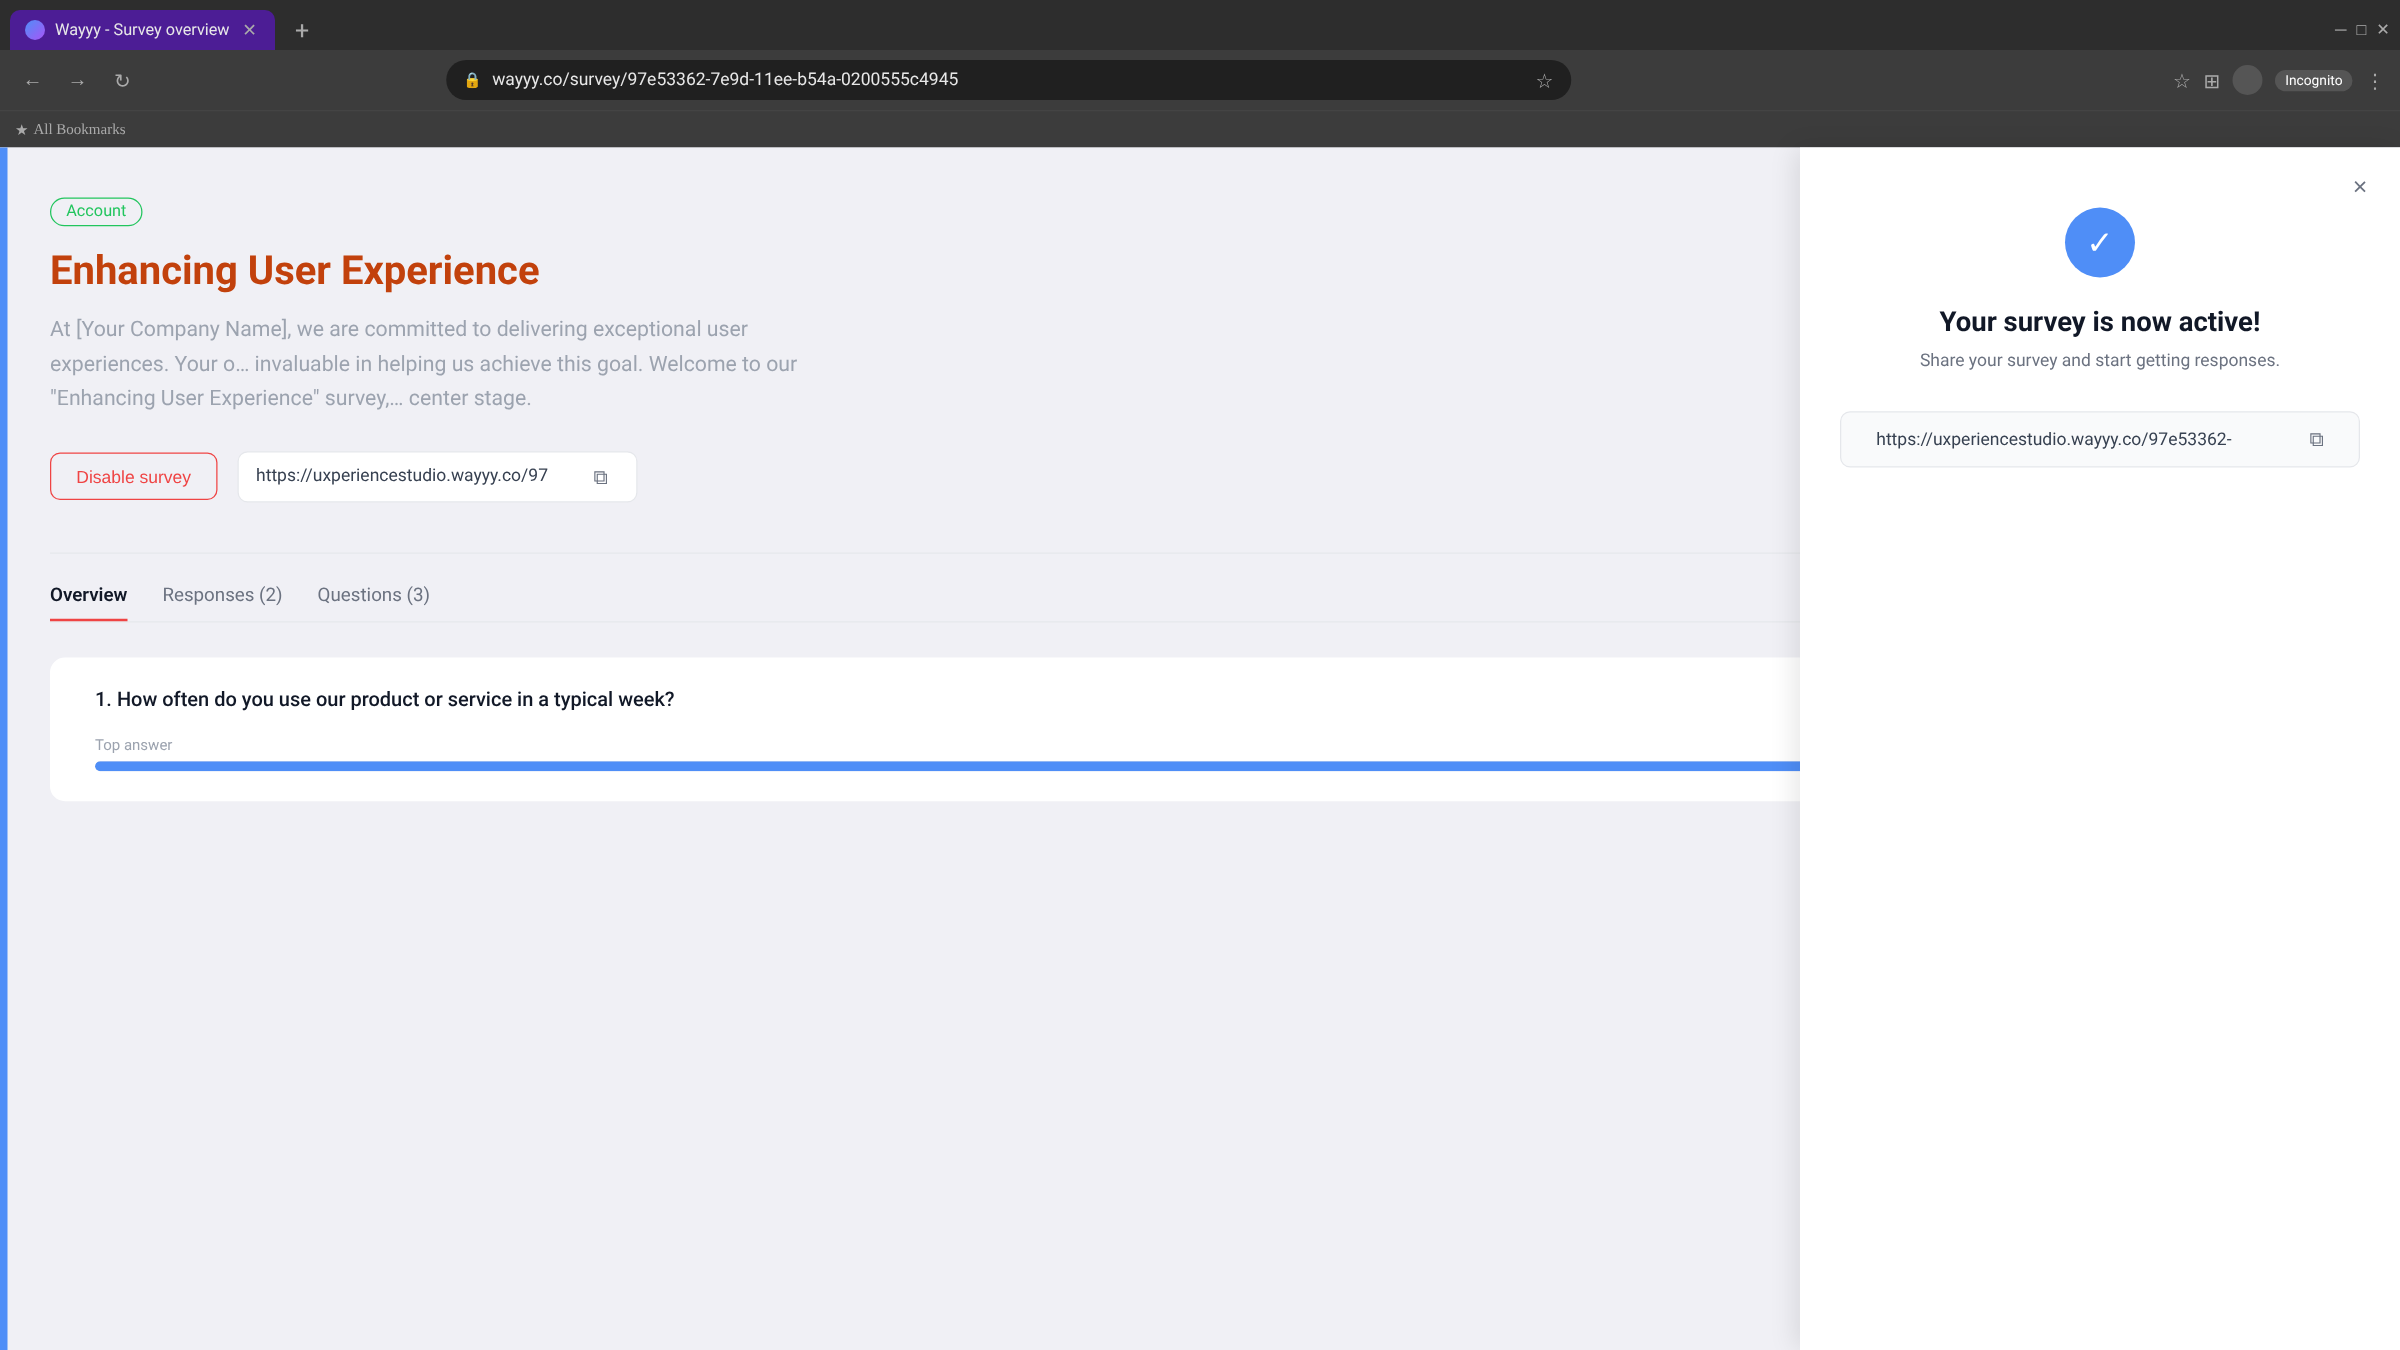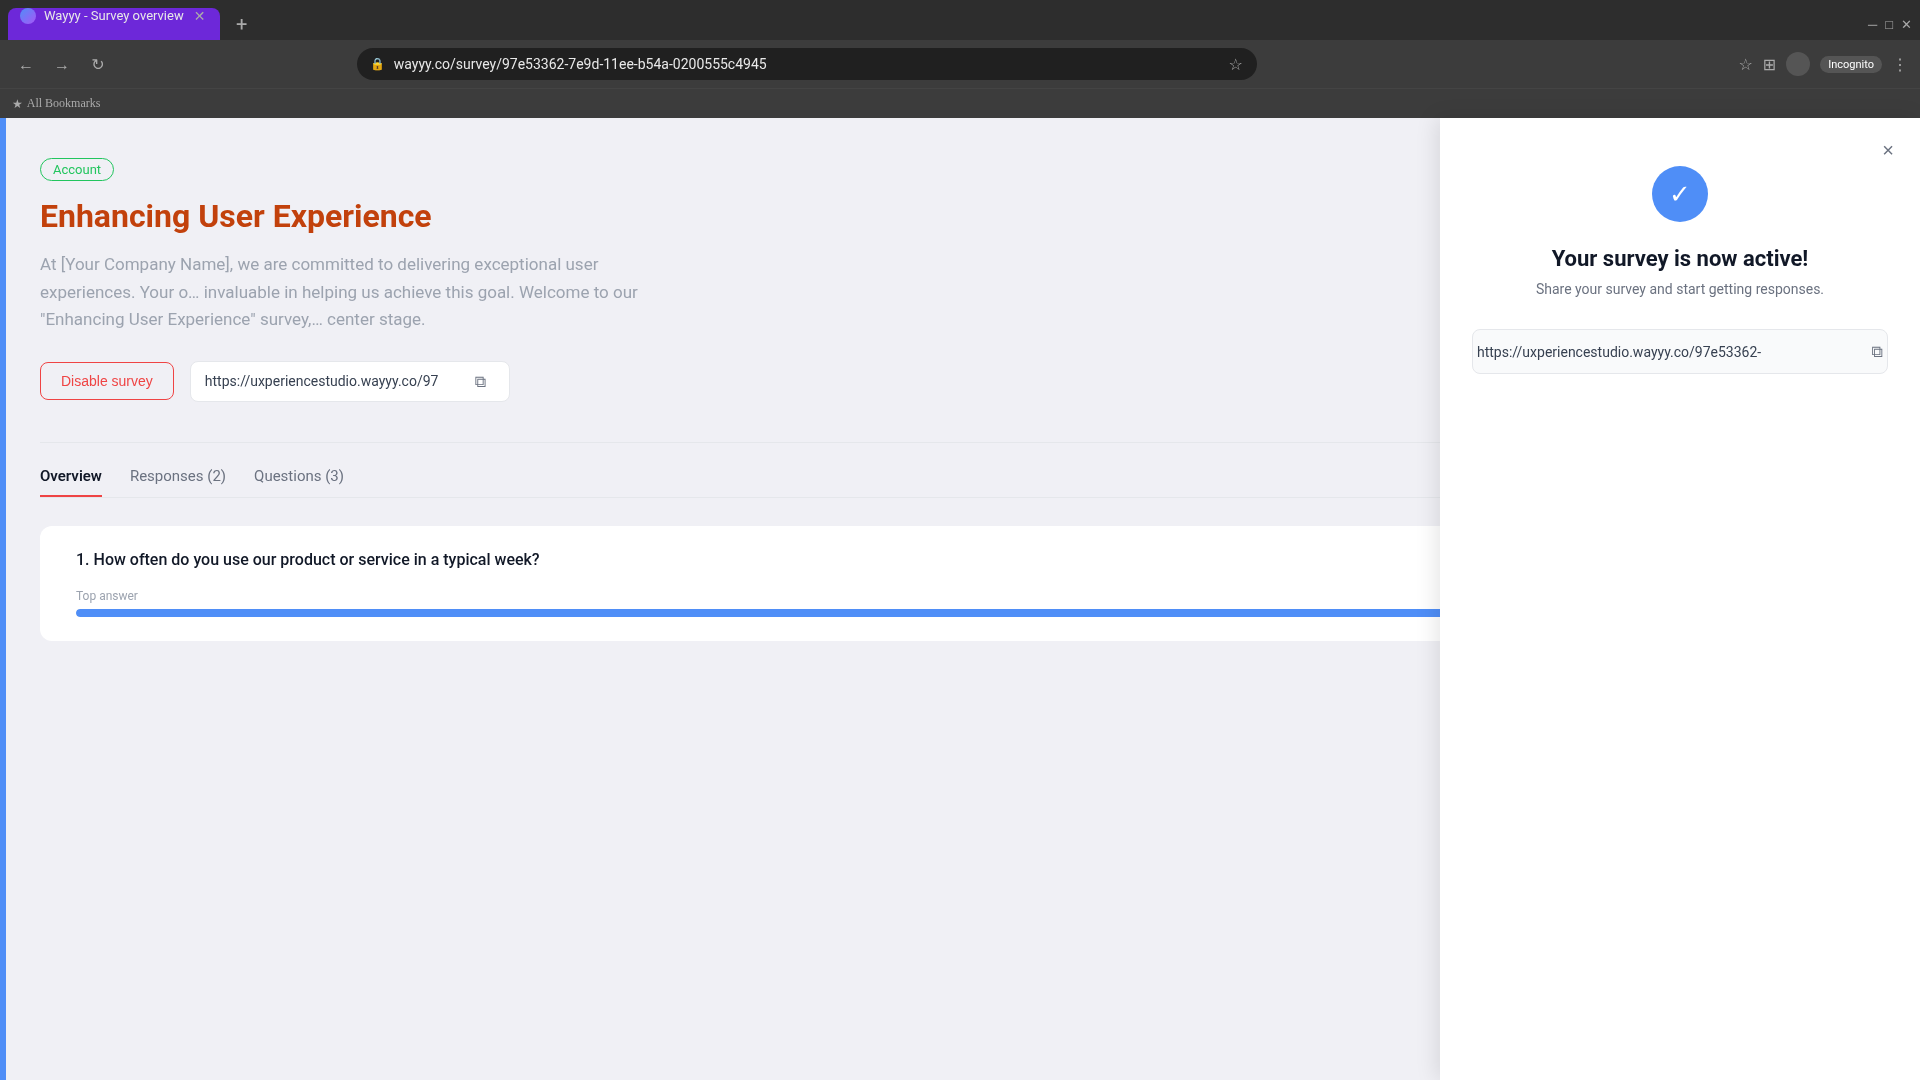--- a/index.html
+++ b/index.html
@@ -1,21 +1,21 @@
 <!DOCTYPE html>
 <html><head>
   <meta charset="utf-8">
   <style>
     * { margin: 0; padding: 0; box-sizing: border-box; }
     body { font-family: -apple-system, BlinkMacSystemFont, 'Segoe UI', Roboto, sans-serif; background: #f0f0f5; width: 1920px; height: 1080px; overflow: hidden; position: relative; }
 
     
     .browser-chrome { background: #3c3c3c; width: 100%; }
     .tab-bar { background: #2d2d2d; display: flex; align-items: center; padding: 8px 8px 0; height: 40px; }
-    .tab { background: #6d28d9; color: #e8e8e8; display: flex; align-items: flex-start; padding: 0 12px; height: 32px; border-radius: 8px 8px 0 0; font-size: 13px; gap: 8px; min-width: 200px; }
+    .tab { background: #4c1d95; color: #e8e8e8; display: flex; align-items: center; padding: 0 12px; height: 32px; border-radius: 8px 8px 0 0; font-size: 13px; gap: 8px; min-width: 200px; }
     .tab-favicon { width: 16px; height: 16px; background: linear-gradient(135deg, #4f8ef7, #a855f7); border-radius: 50%; flex-shrink: 0; }
     .tab-title { color: #e8e8e8; font-size: 13px; flex: 1; overflow: hidden; text-overflow: ellipsis; white-space: nowrap; }
     .tab-close { color: #aaa; font-size: 14px; cursor: pointer; width: 16px; height: 16px; display: flex; align-items: center; justify-content: center; border-radius: 50%; }
     .new-tab-btn { color: #aaa; font-size: 20px; margin-left: 8px; cursor: pointer; width: 28px; height: 28px; display: flex; align-items: center; justify-content: center; border-radius: 50%; }
     .tab-right-controls { margin-left: auto; display: flex; gap: 8px; color: #aaa; font-size: 13px; }
 
     .address-bar-row { background: #3c3c3c; display: flex; align-items: center; padding: 6px 12px; gap: 8px; height: 48px; }
     .nav-btn { color: #aaa; font-size: 16px; cursor: pointer; width: 28px; height: 28px; display: flex; align-items: center; justify-content: center; border-radius: 50%; }
     .address-bar { flex: 1; background: #202020; border-radius: 20px; display: flex; align-items: center; padding: 0 14px; height: 32px; gap: 8px; max-width: 900px; margin: 0 auto; }
     .lock-icon { color: #aaa; font-size: 12px; }
@@ -81,21 +81,21 @@
     .right-panel { position: absolute; right: 0; top: 0; width: 480px; height: 100%; background: #fff; box-shadow: -4px 0 20px rgba(0,0,0,0.1); display: flex; flex-direction: column; align-items: center; padding: 48px 32px; z-index: 10; }
 
     .close-panel-btn { position: absolute; top: 16px; right: 16px; background: none; border: none; font-size: 20px; color: #6b7280; cursor: pointer; width: 32px; height: 32px; display: flex; align-items: center; justify-content: center; border-radius: 50%; }
 
     .success-icon { width: 56px; height: 56px; background: #4f8ef7; border-radius: 50%; display: flex; align-items: center; justify-content: center; margin-bottom: 24px; }
     .success-check { color: #fff; font-size: 26px; }
 
     .panel-title { font-size: 22px; font-weight: 700; color: #111827; margin-bottom: 10px; text-align: center; }
     .panel-subtitle { font-size: 14px; color: #6b7280; margin-bottom: 32px; text-align: center; }
 
-    .panel-url-box { display: flex; align-items: center; background: #f9fafb; border: 1px solid #e5e7eb; border-radius: 8px; padding: 12px 4px; gap: 12px; width: 100%; }
+    .panel-url-box { display: flex; align-items: center; background: #f9fafb; border: 1px solid #e5e7eb; border-radius: 8px; padding: 12px 28px; gap: 12px; width: 100%; }
     .panel-url-text { font-size: 14px; color: #374151; flex: 1; overflow: hidden; text-overflow: ellipsis; white-space: nowrap; }
     .panel-copy-icon { color: #6b7280; font-size: 16px; cursor: pointer; flex-shrink: 0; }
 
     
     .left-accent { position: absolute; left: 0; top: 0; width: 6px; height: 100%; background: #4f8ef7; }
   </style>
 </head>
 <body>
 
 <div class="browser-chrome">

